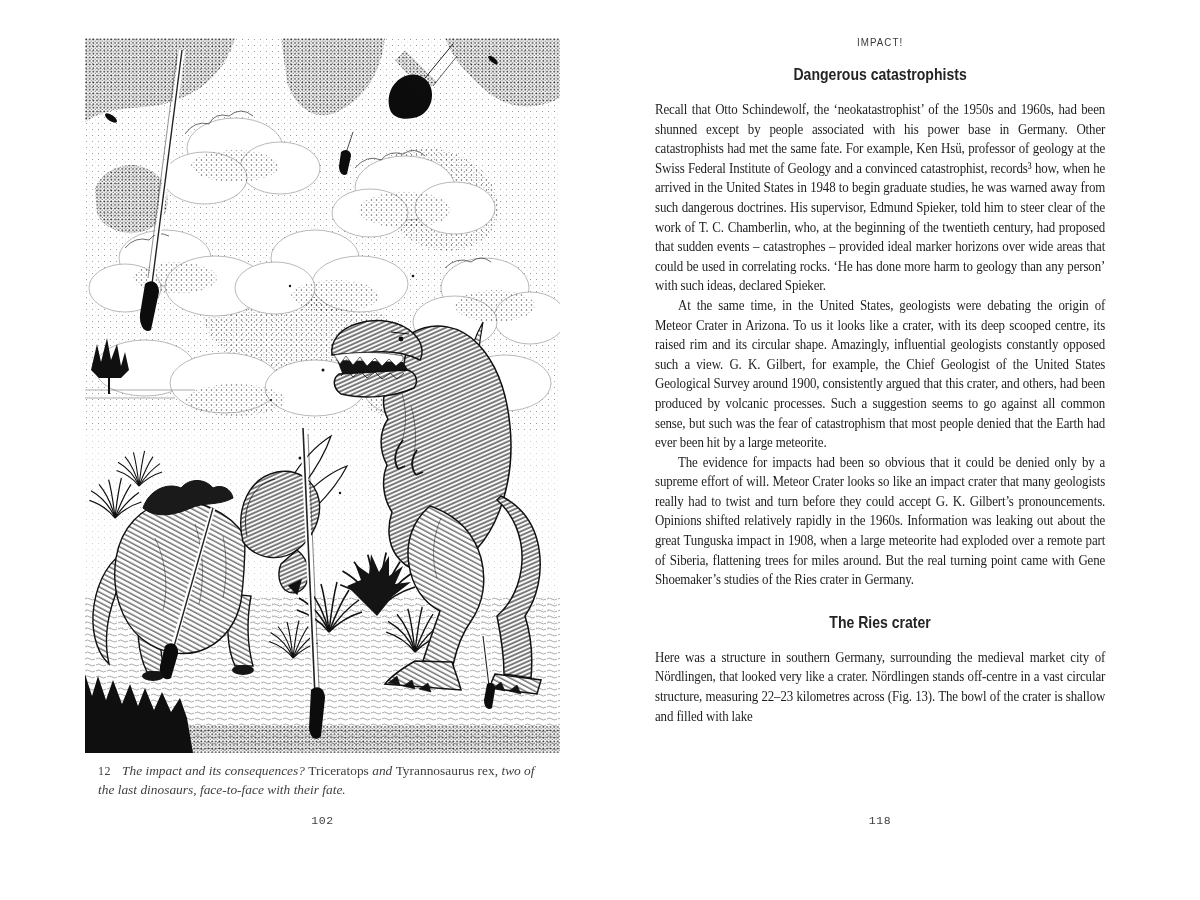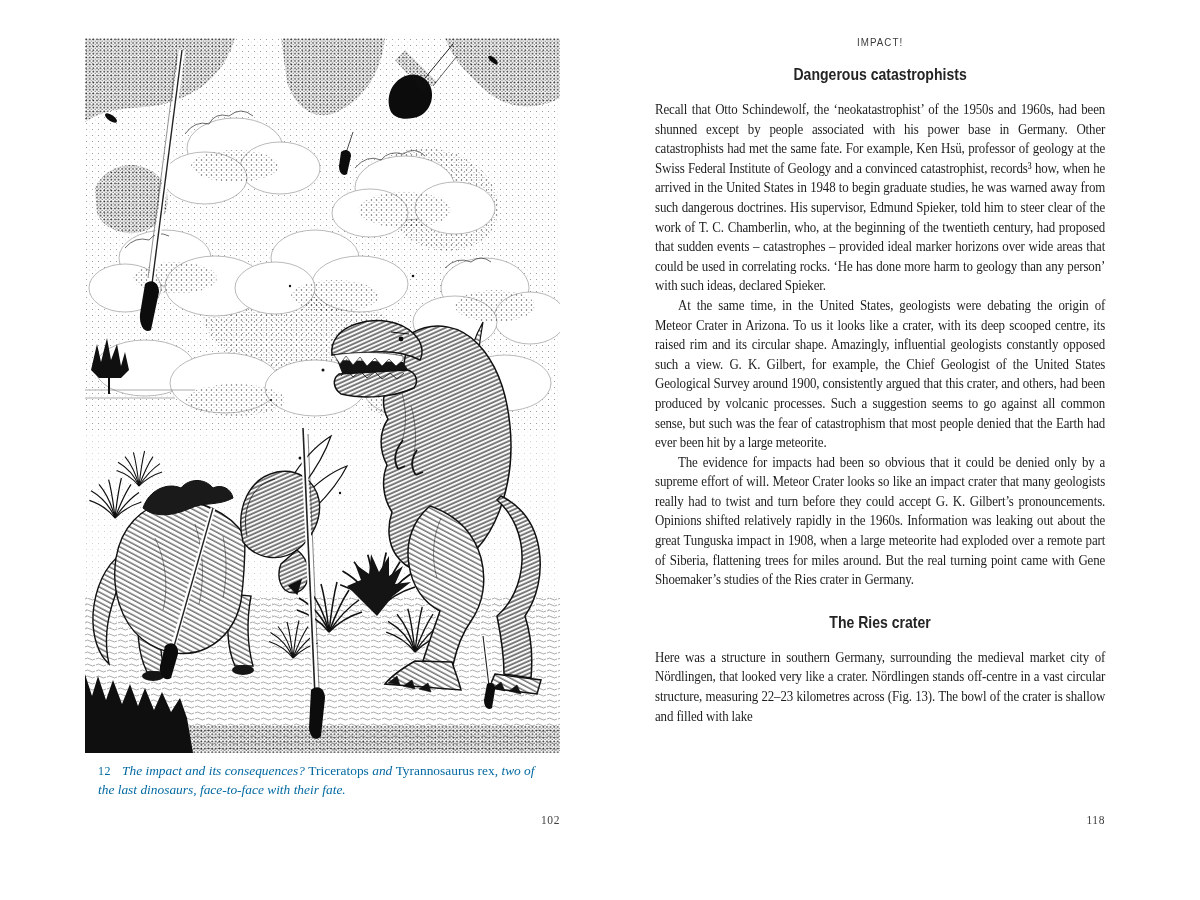--- a/index.html
+++ b/index.html
@@ -7,28 +7,28 @@
     width:1200px;height:900px;background:#ffffff;overflow:hidden;
     font-family:"Liberation Serif", serif;color:#1c1c1c;
   }
   .spread{position:relative;width:1200px;height:900px;background:#ffffff;}
 
   
   .figure{position:absolute;left:85px;top:38px;width:475px;height:715px;}
   .figure svg{display:block;}
   .caption{
     position:absolute;left:98px;top:762px;width:446px;
-    font-style:italic;font-size:13.4px;line-height:17.8px;color:#0369a1;
+    font-style:italic;font-size:13.4px;line-height:17.8px;color:#404040;
   }
   .fig-num{font-style:normal;font-size:12px;letter-spacing:.5px;margin-right:11px;}
   .cap-ro{font-style:normal;}
   .cap-it{font-style:italic;}
   .pagenum{
-    position:absolute;top:814px;text-align:right;
-    font-family:Liberation Serif, serif;font-size:11.5px;
+    position:absolute;top:814px;text-align:center;
+    font-family:Liberation Mono, monospace;font-size:11.5px;
     color:#3d3d3d;letter-spacing:.6px;
   }
   .pagenum.left{left:85px;width:475px;}
   .pagenum.right{left:655px;width:450px;}
 
   
   .right-col{
     position:absolute;left:655px;top:36px;width:529px;
     transform:scaleX(.851);transform-origin:0 0;
   }

